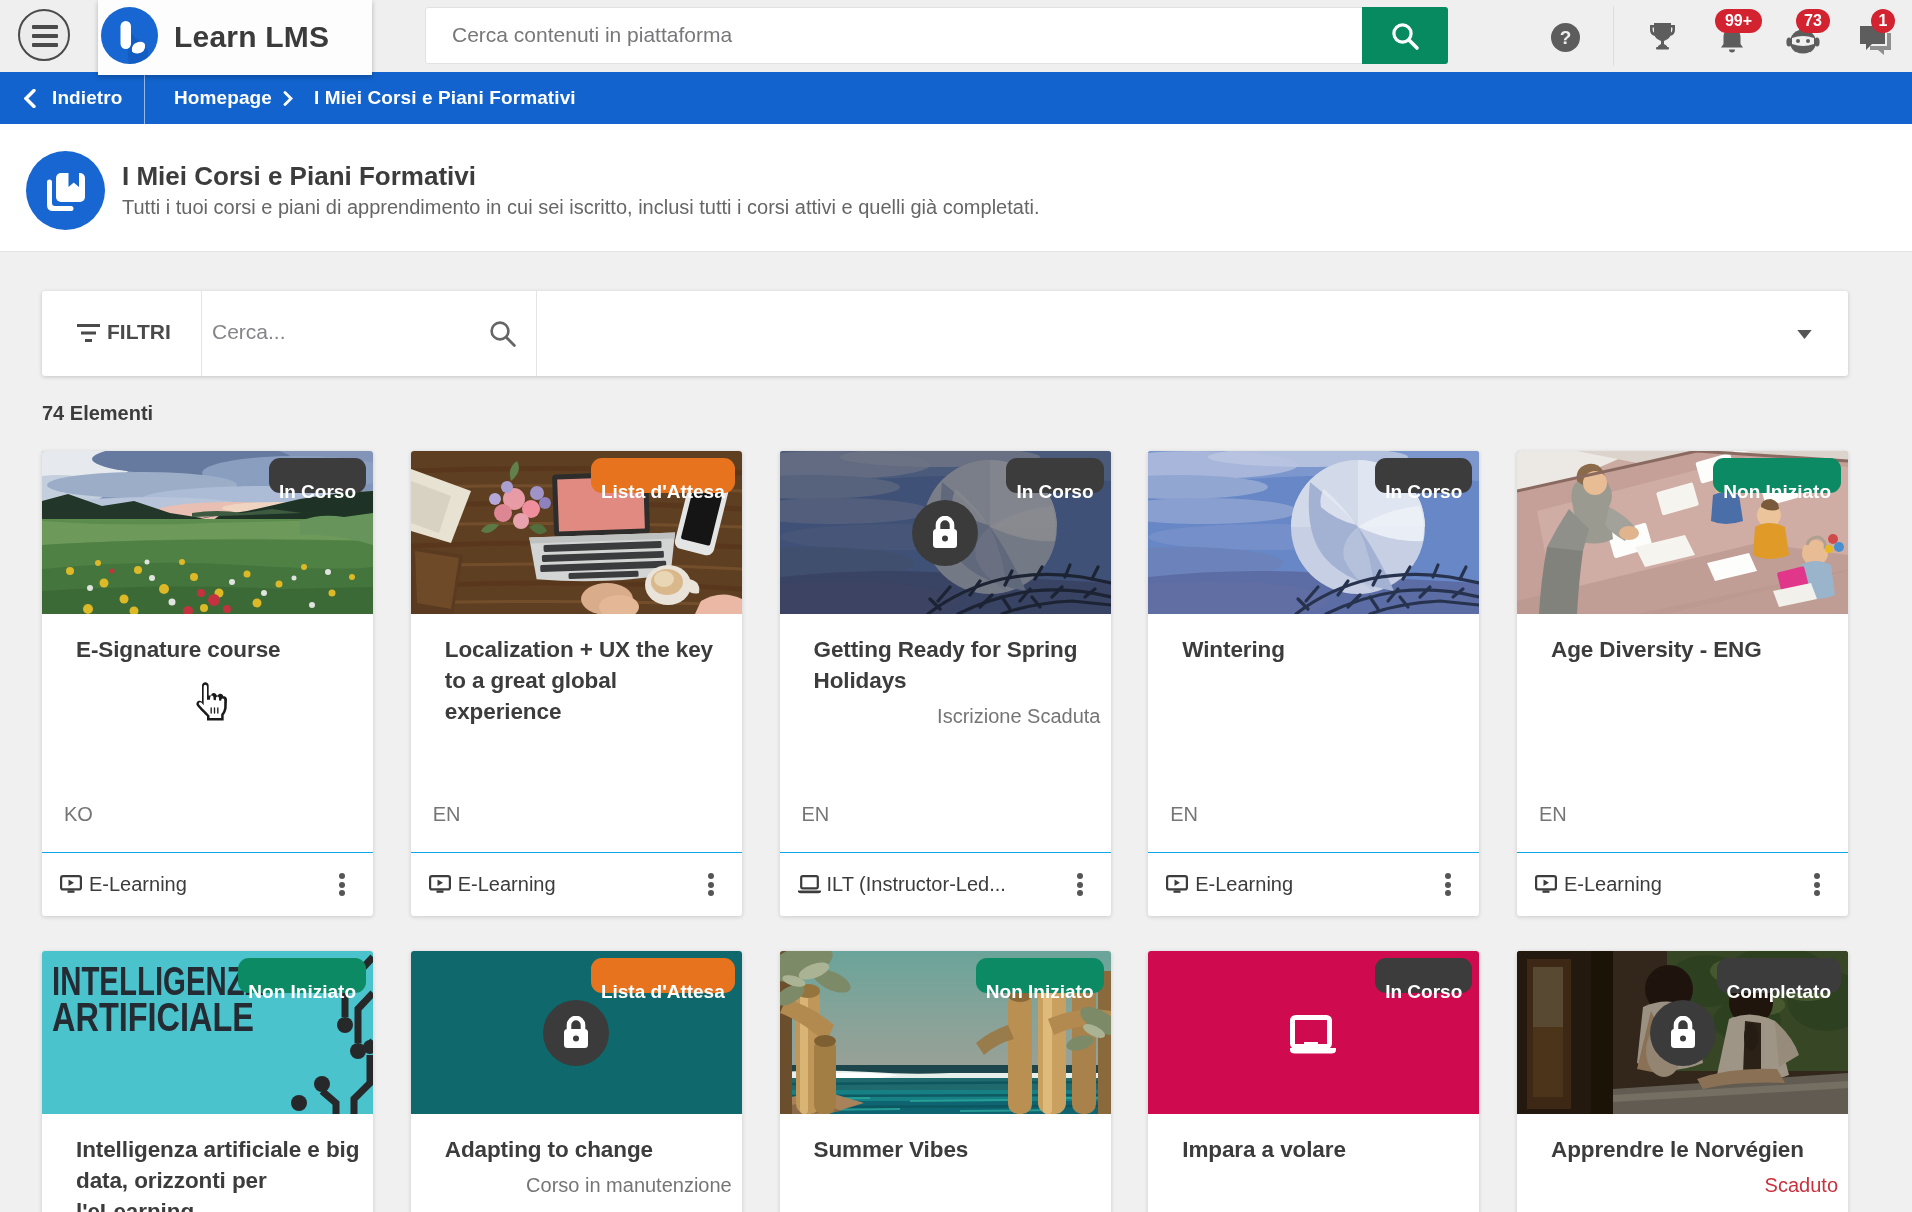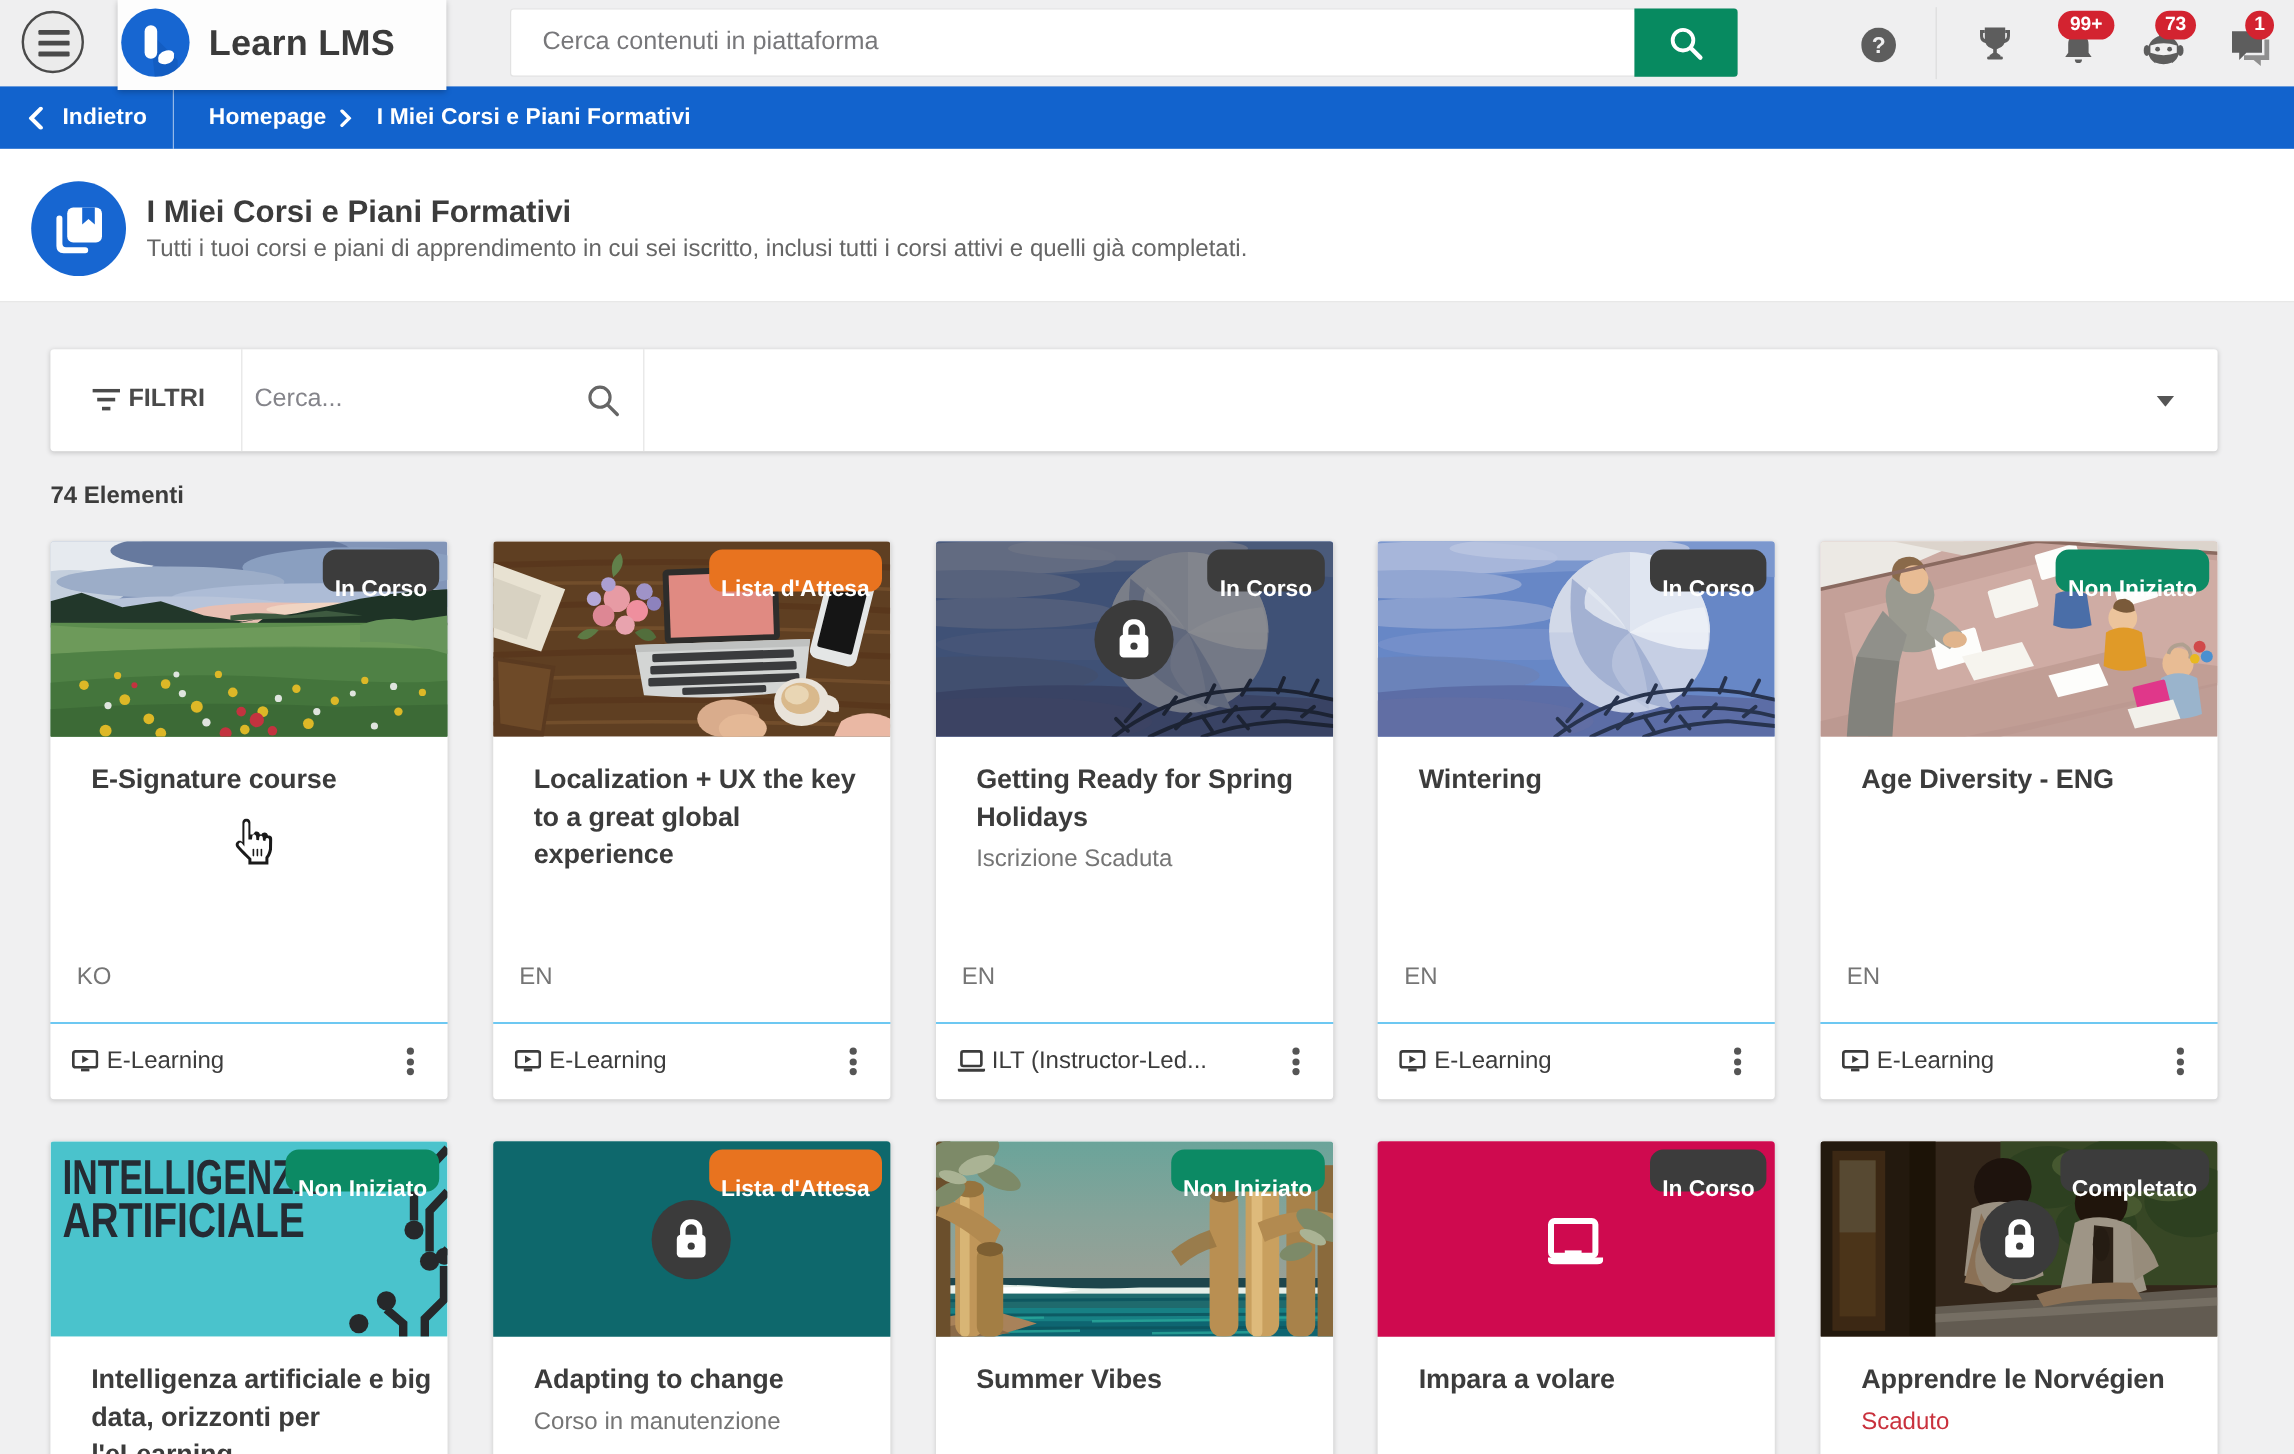--- a/index.html
+++ b/index.html
@@ -48,21 +48,21 @@
   .cbadge { position:absolute; top:7px; right:7px; height:35px; line-height:35px; padding:16px 10px;
     border-radius:11px; font-size:19px; font-weight:600; color:#fff; z-index:2; }
   .b-dark { background:#3c3c3c; }
   .b-orange { background:#e8731f;margin-left:20px; }
   .b-green { background:#0c8a64; }
   .lockwrap { position:absolute; top:50%; left:50%; transform:translate(-50%,-50%);
     width:66px; height:66px; border-radius:50%; background:#3b3b3b; z-index:2;
     display:flex; align-items:center; justify-content:center; }
   .cbody { position:absolute; top:163px; left:0; width:331px; padding:20px 22px 0;margin-left:12px; }
   .ctitle { font-size:22.5px; line-height:31px; font-weight:700; color:#3c3c3c; letter-spacing:-.1px; }
-  .csub { margin-top:9px; font-size:20px; color:#757575; }
+  .csub { margin-top:9px; font-size:20px; color:#757575;text-align:right; }
   .clang { position:absolute; top:352px; left:22px; font-size:20px; color:#757575; }
   .cfoot { position:absolute; bottom:0; left:0; width:331px; height:64px; border-top:1px solid #0ea5e9; }
   .cfoot .ftype { position:absolute; top:20px; left:47px; font-size:20px; color:#3c3c3c; }
   .cfoot .ficon { position:absolute; top:22px; left:18px; }
   .kebab { position:absolute; top:20px; right:28px; width:6px; height:23px; }
   .kebab i { position:absolute; left:0; width:6px; height:6px; border-radius:50%; background:#555; }
   .imgoverlay { position:absolute; inset:0; background:rgba(15,15,20,.45); z-index:1; }
 </style>
 </head>
 <body>

